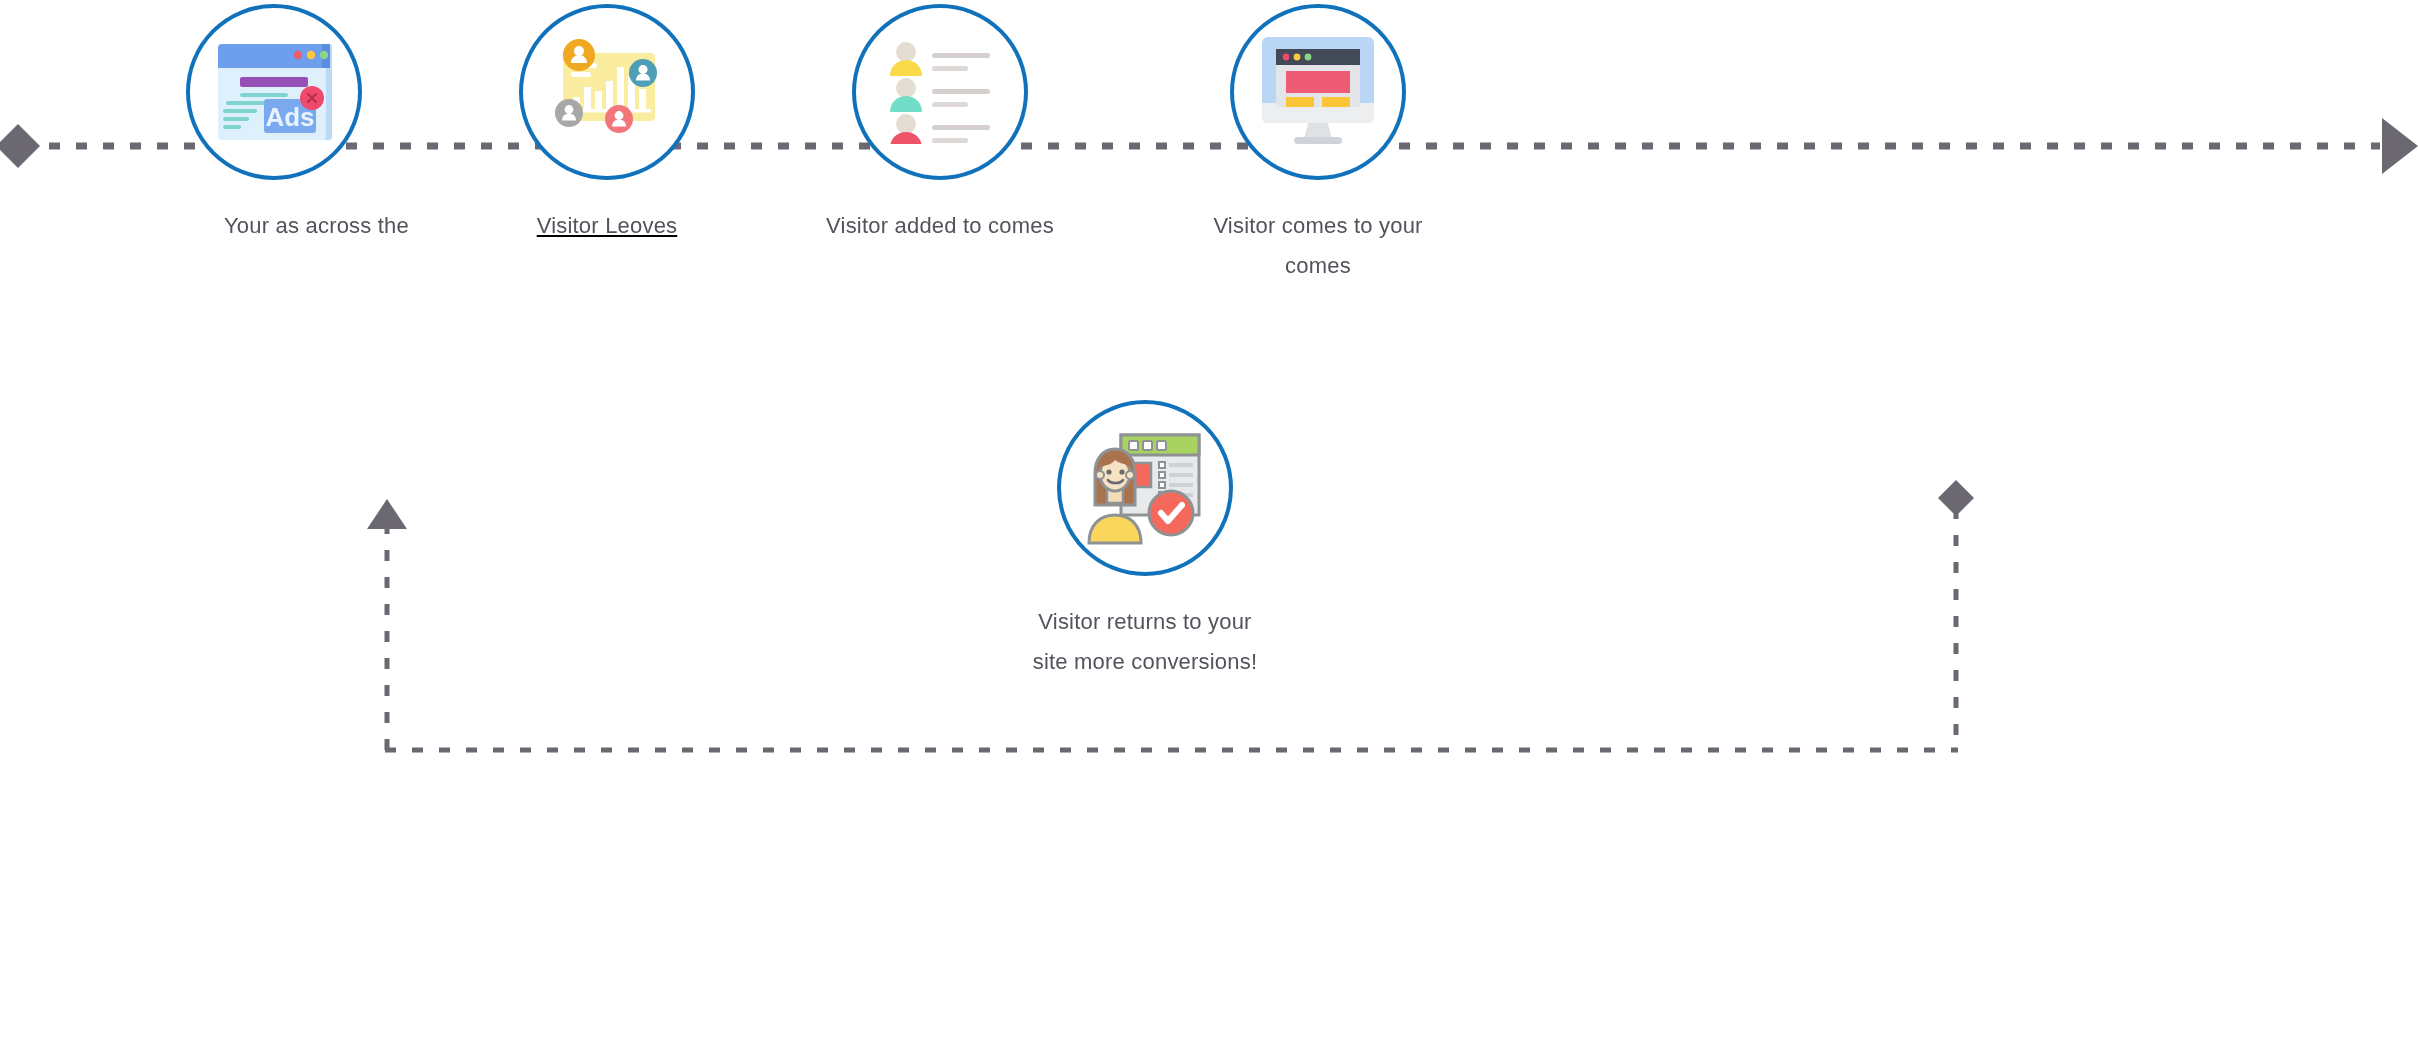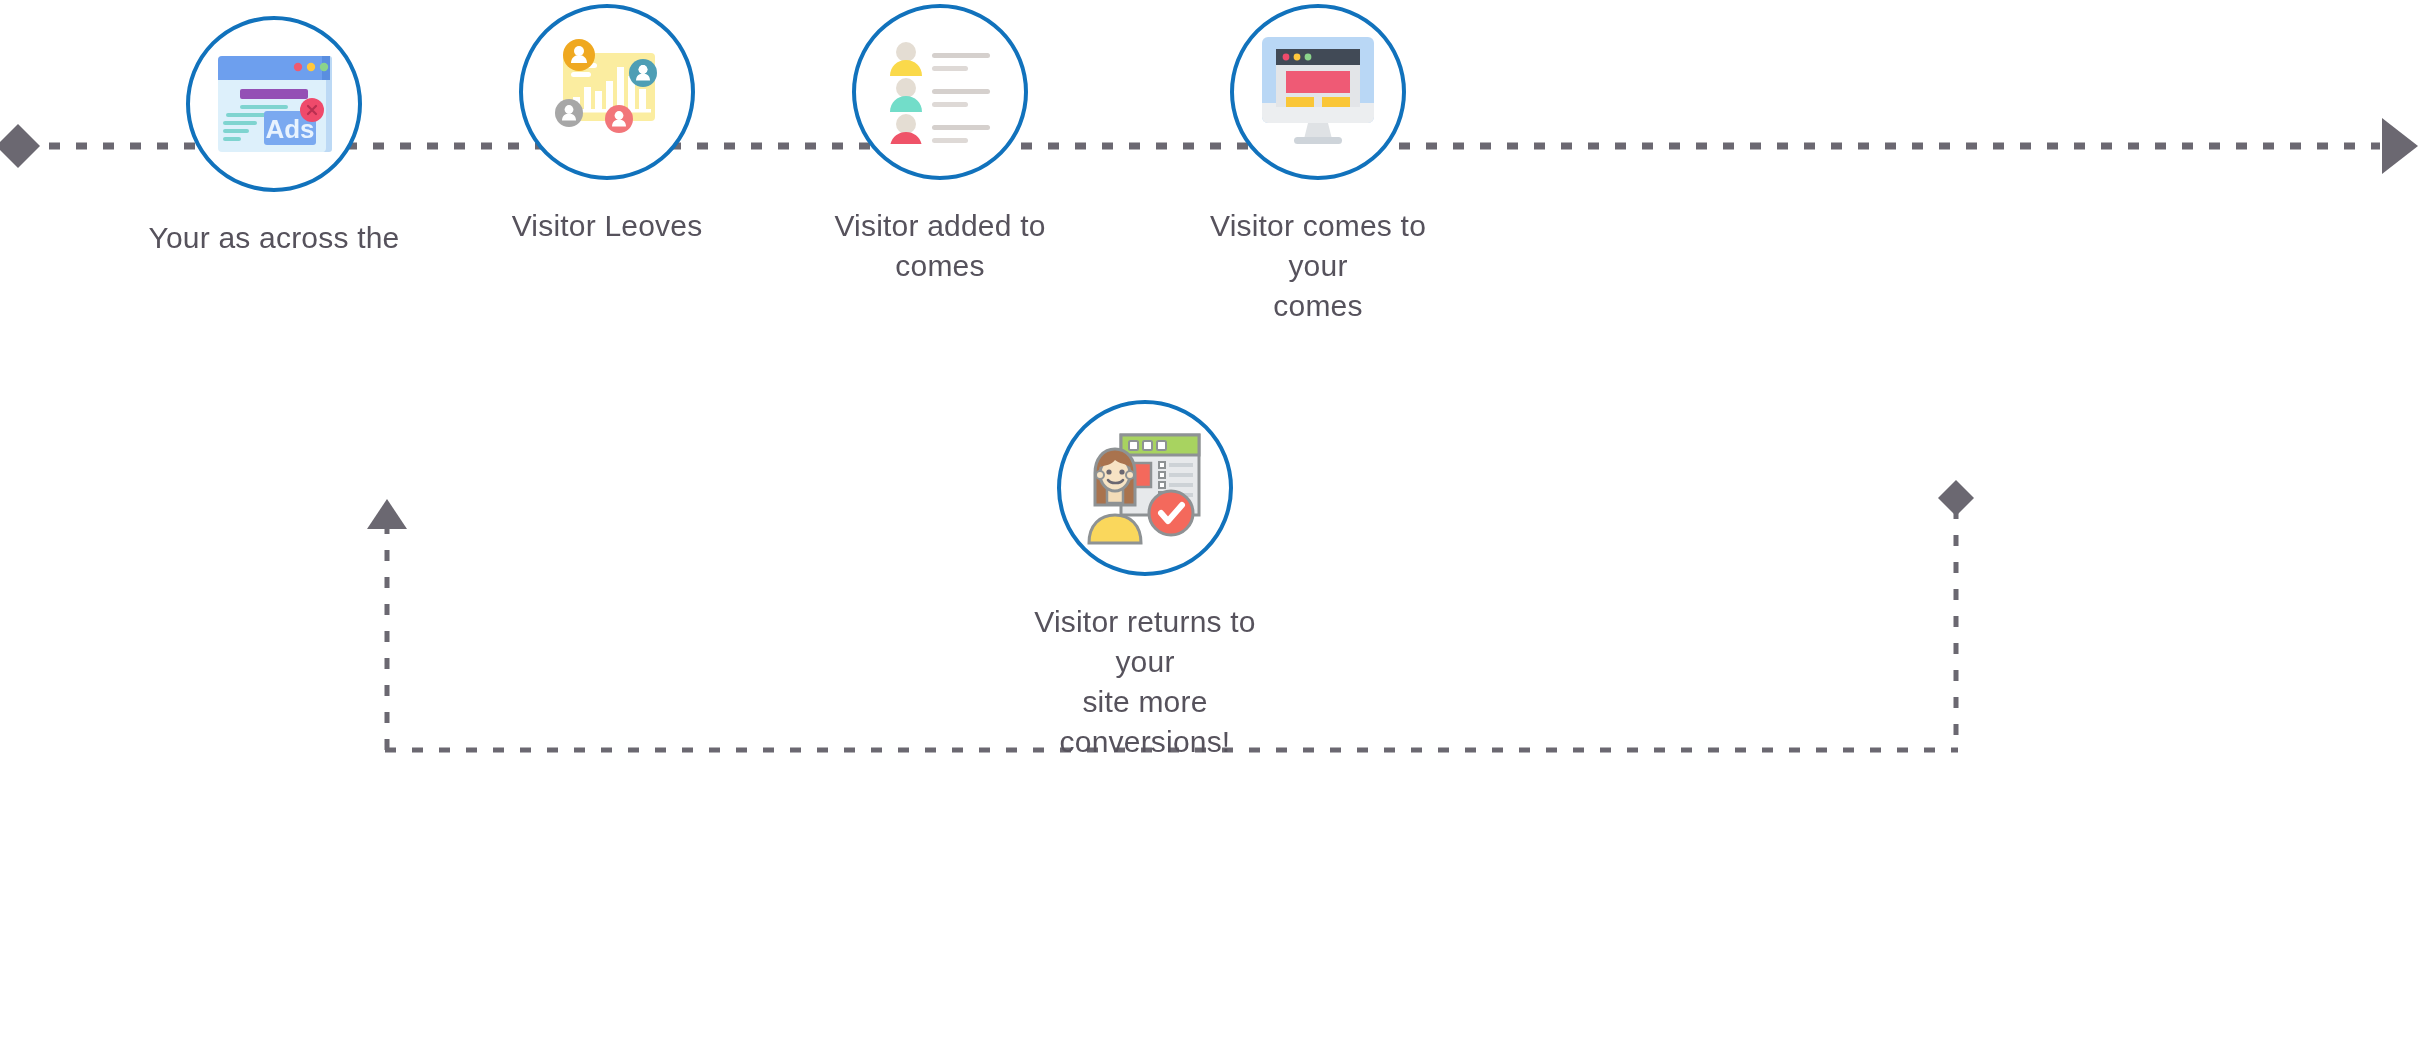--- a/index.html
+++ b/index.html
@@ -43,30 +43,30 @@
     box-sizing: border-box;
     display: flex;
     align-items: center;
     justify-content: center;
     position: relative;
     z-index: 3;
   }
   .bubble svg { display: block; }
   .caption {
     margin-top: 26px;
-    font-size: 30px;
+    font-size: 22px;
     line-height: 40px;
     color: #56525c;
     font-weight: 400;
     letter-spacing: 0.2px;
   }
 
   
-  #node-ads      { left: 139px;  top: 16px; }
-  #node-leaves   { left: 472px;  top: 4px; }
+  #node-ads      { left: 139px;  top: 4px; text-align: right; }
+  #node-leaves   { left: 472px;  top: 4px; text-decoration: underline; }
   #node-list     { left: 805px;  top: 4px; }
   #node-site     { left: 1138px; top: 4px; }
   #node-return   { left: 1010px; top: 400px; }
 
   
   #node-ads      { left: 139px; }
   #node-leaves   { left: 472px; }
   #node-list     { left: 805px; }
   #node-site     { left: 1183px; }
 </style>

